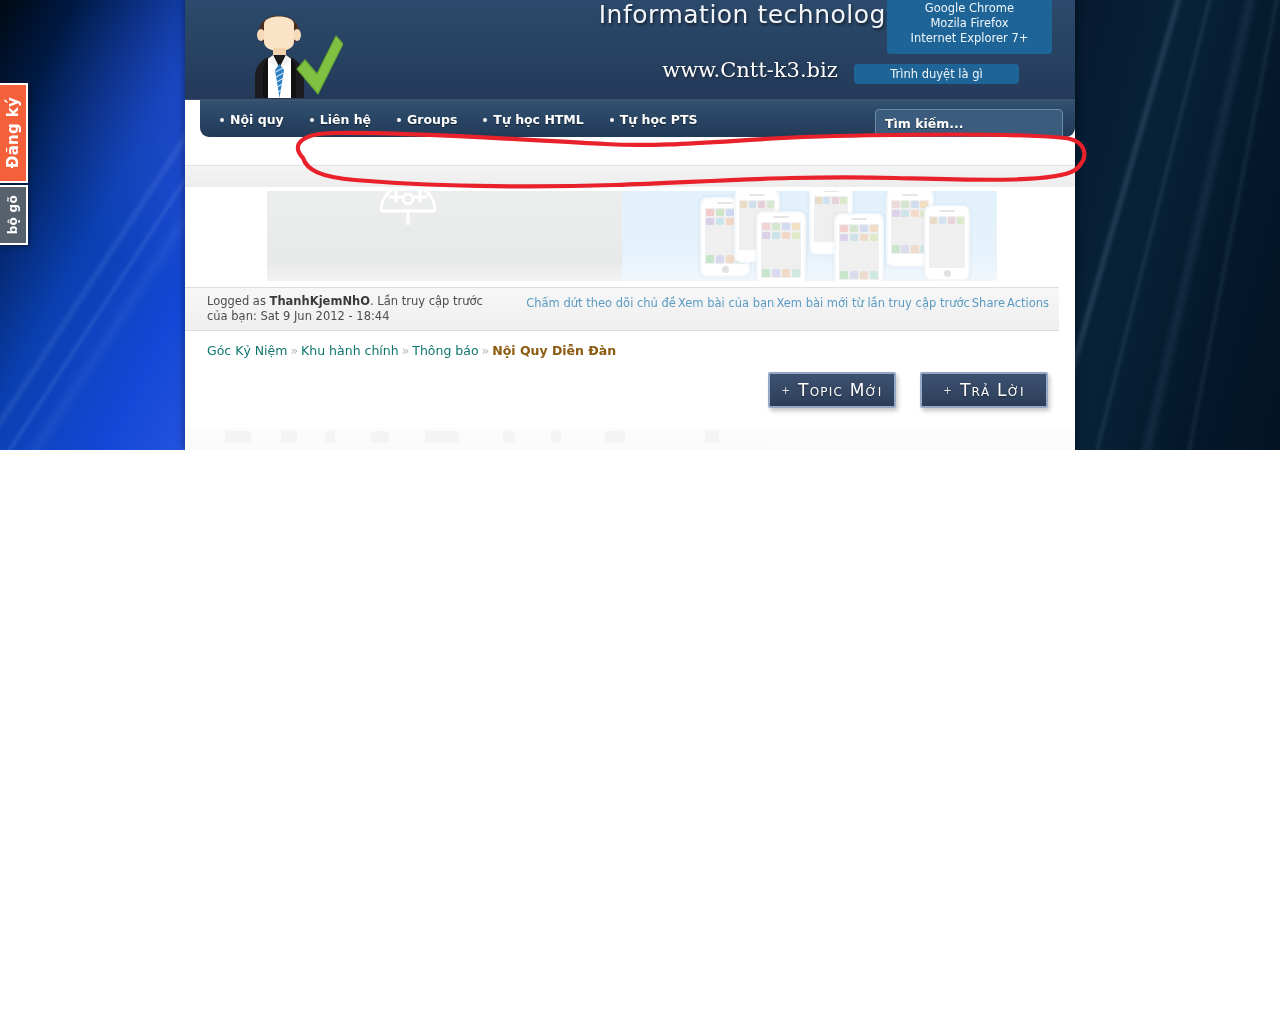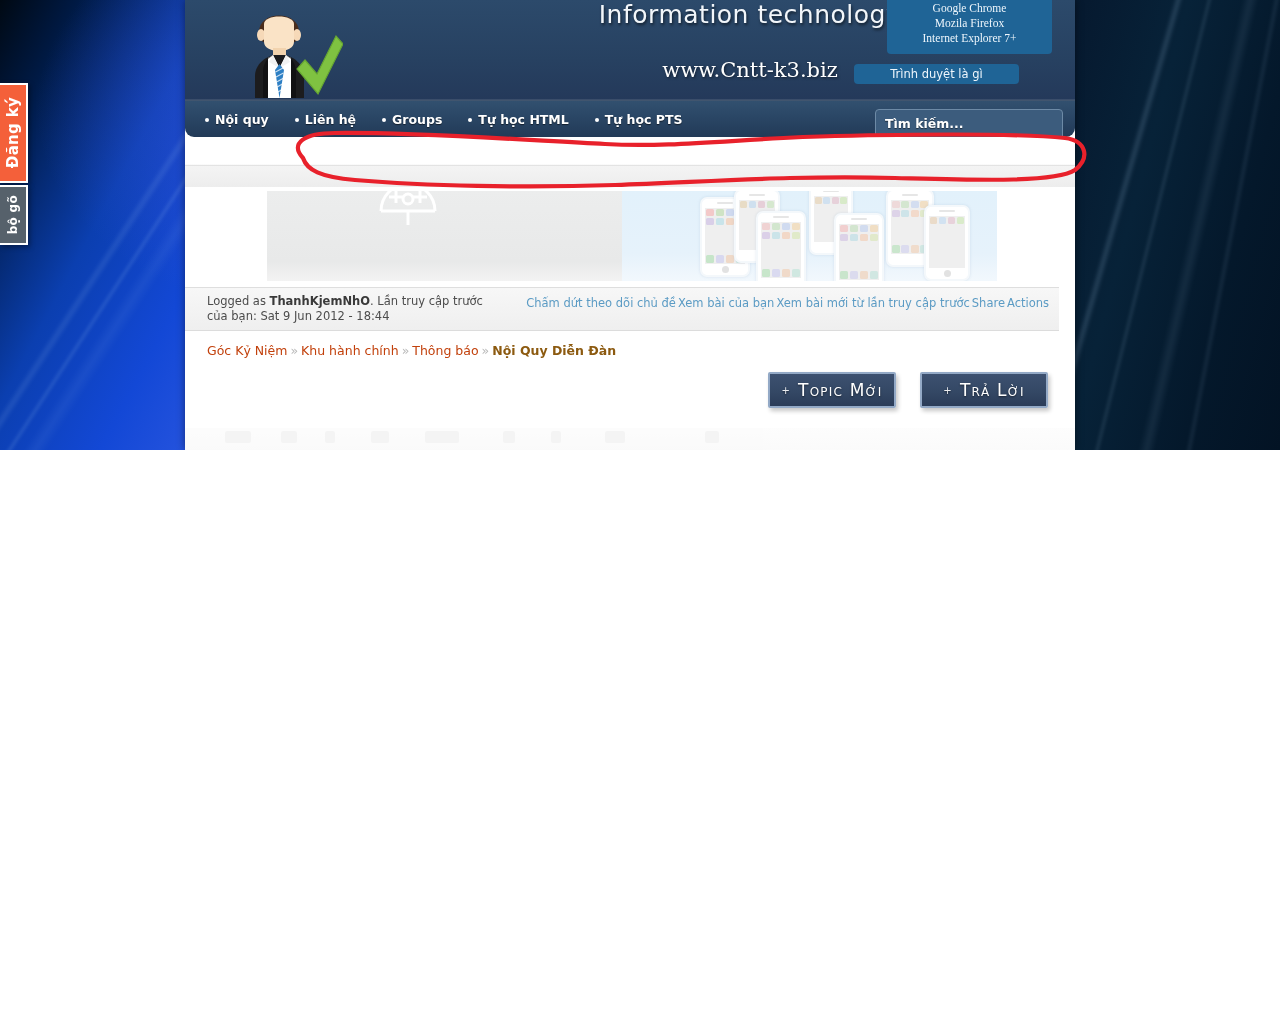--- a/index.html
+++ b/index.html
@@ -154,21 +154,21 @@
     width: 165px;
     padding: 9px 6px 8px;
     box-sizing: border-box;
     background: #1f6496;
     border-radius: 4px;
     color: #eef6fc;
     font-size: 11.5px;
     line-height: 15px;
     text-align: center;
   }
-  .browser-box div { white-space: nowrap; font-family: Liberation Serif, serif; }
+  .browser-box div { white-space: nowrap; }
   .browser-btn {
     position: absolute;
     left: 669px; top: 64px;
     width: 165px;
     height: 20px;
     box-sizing: border-box;
     background: #1f6496;
     border-radius: 4px;
     color: #eef6fc;
     font-size: 11.5px;
@@ -177,20 +177,21 @@
   }
 
   
   .navbar {
     position: relative;
     height: 36px;
     background: linear-gradient(180deg, #32506f 0%, #2a4665 45%, #223a57 100%);
     border-top: 1px solid rgba(255,255,255,.14);
     border-bottom-left-radius: 9px;
     border-bottom-right-radius: 9px;
+    margin-left: 15px;
   }
   .navlist {
     position: absolute;
     left: 20px; top: 0;
     height: 36px;
     display: flex;
     align-items: center;
     gap: 26px;
   }
   .navitem {
@@ -358,21 +359,21 @@
   .logged-links a { color: #5b9bc4; text-decoration: none; }
 
   
   .breadcrumb {
     position: relative;
     padding: 12px 0 0 22px;
     font-size: 12.5px;
     color: #b07a2a;
     white-space: nowrap;
   }
-  .breadcrumb a { color: #c2410c; text-decoration: none; }
+  .breadcrumb a { color: #0f766e; text-decoration: none; }
   .breadcrumb .sep { color: #b9b9b9; margin: 0 3px; }
   .breadcrumb .cur { color: #8c5a10; font-weight: bold; }
 
   
   .actionbar {
     position: relative;
     height: 60px;
   }
   .btn {
     position: absolute;

